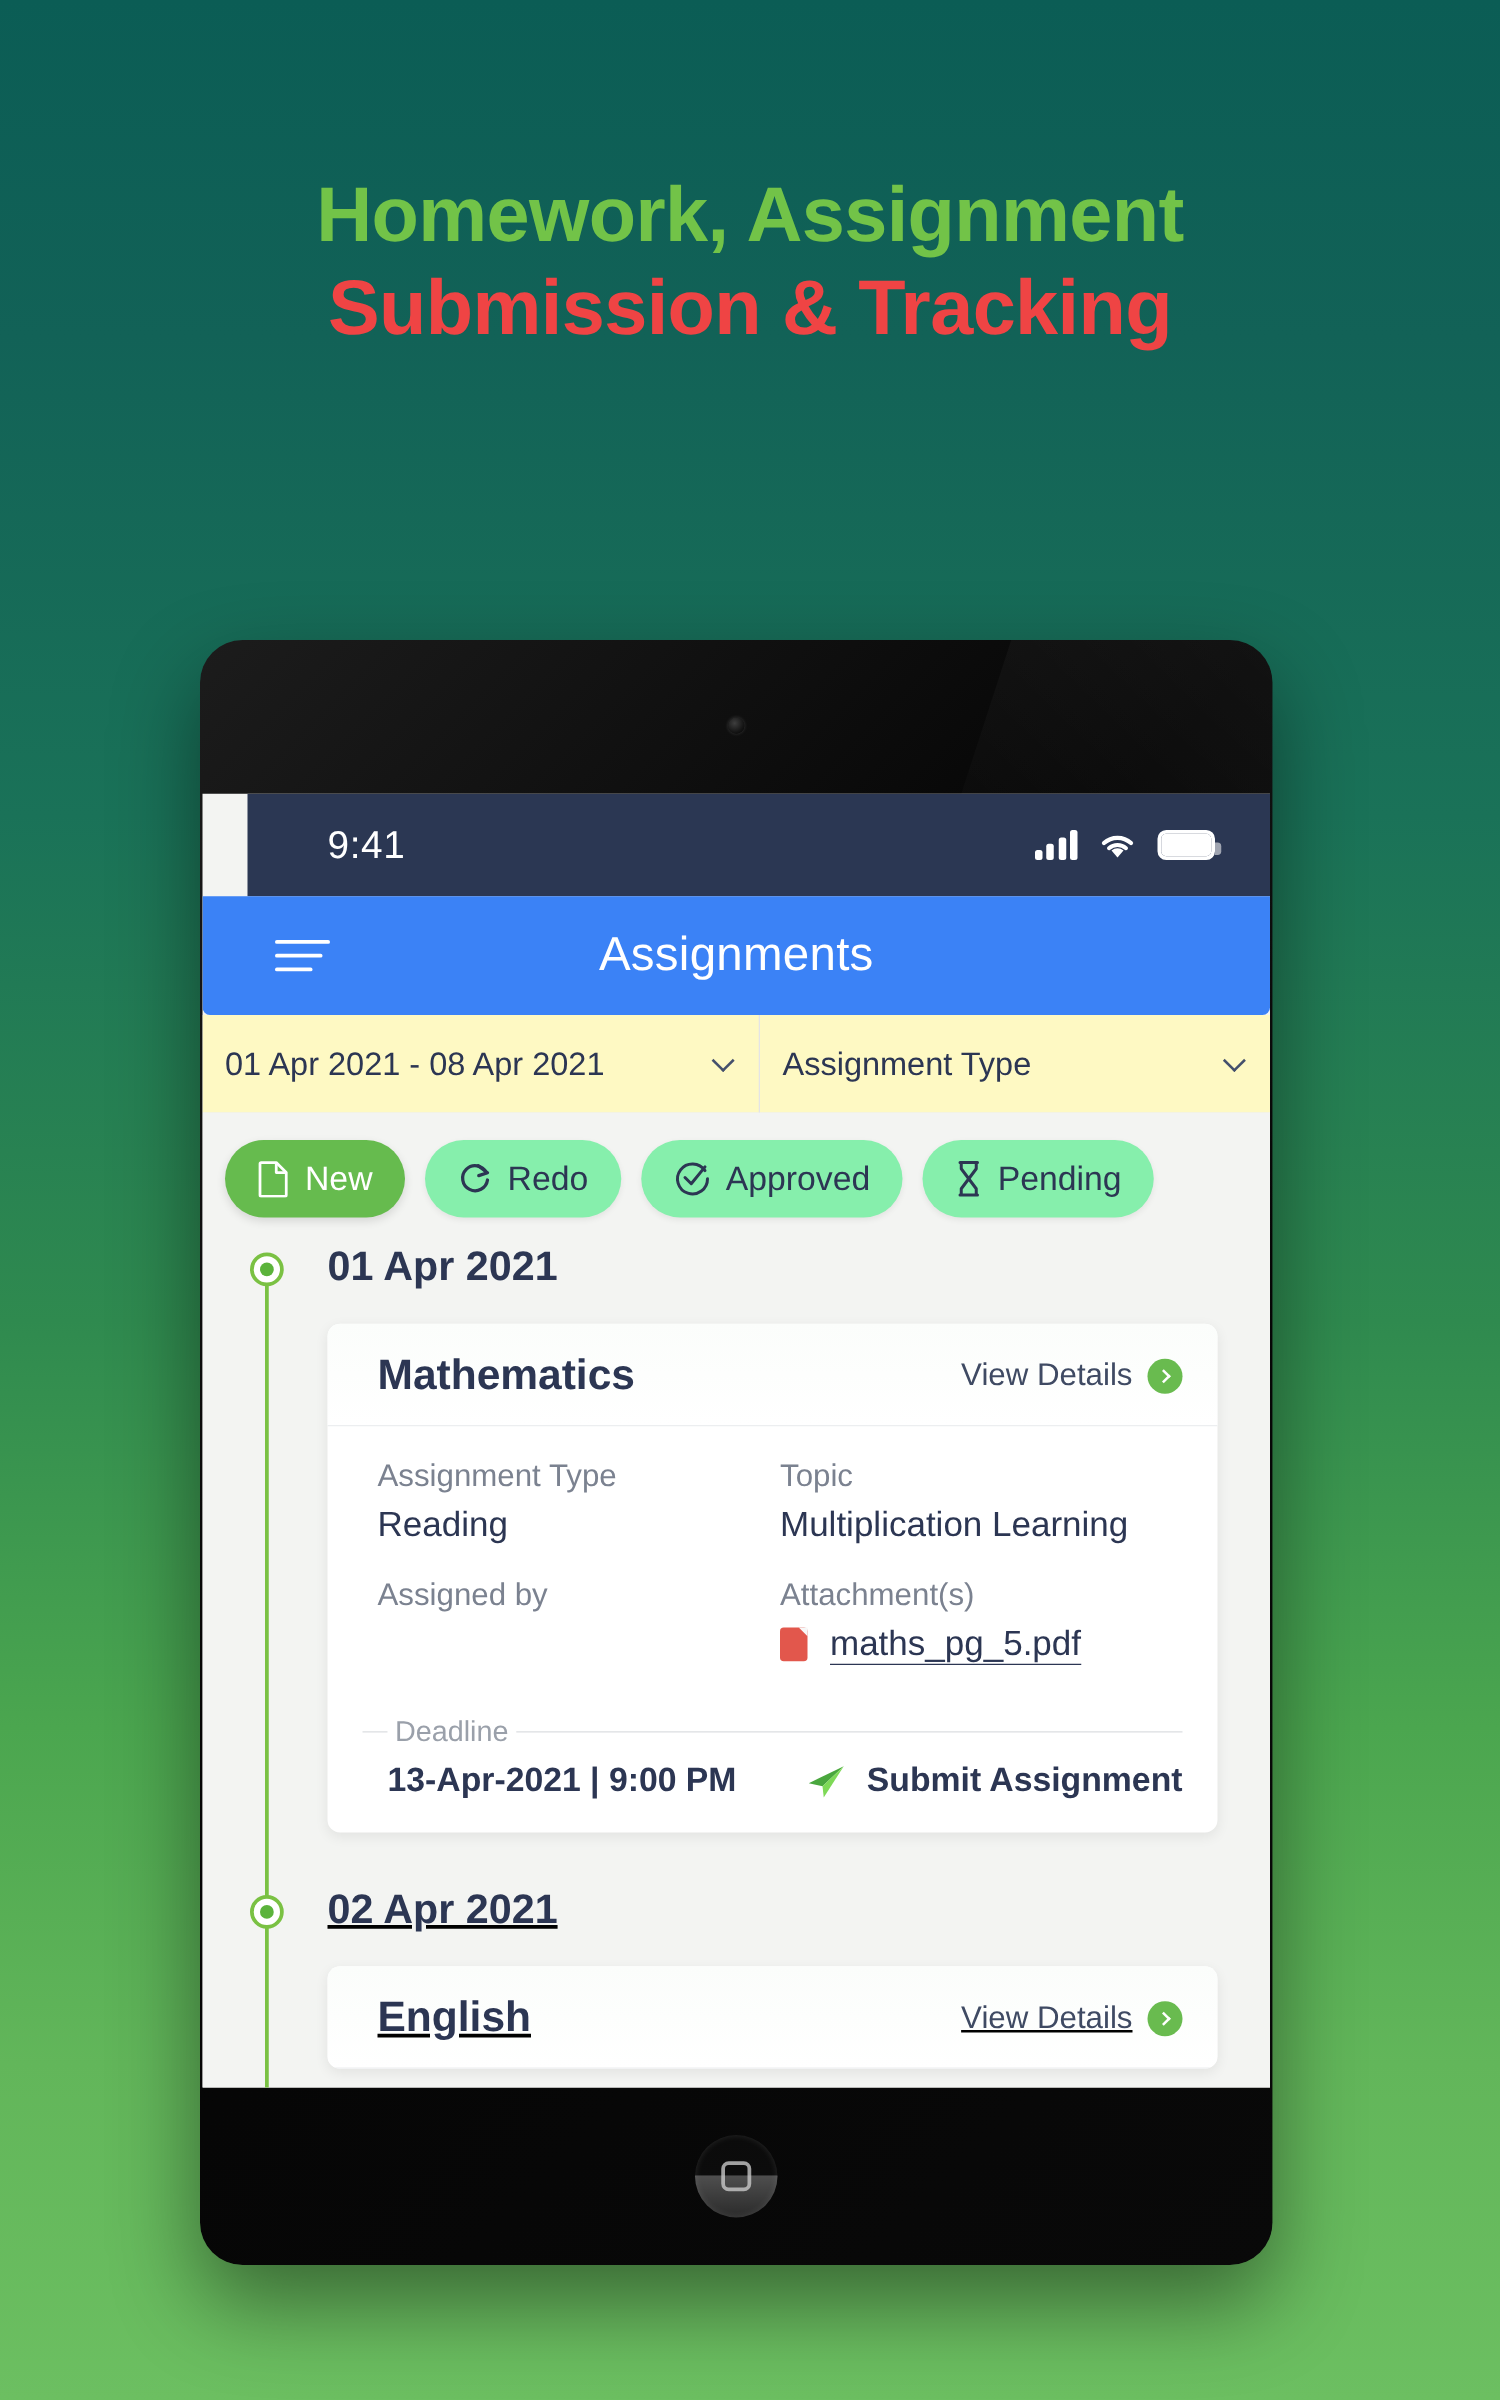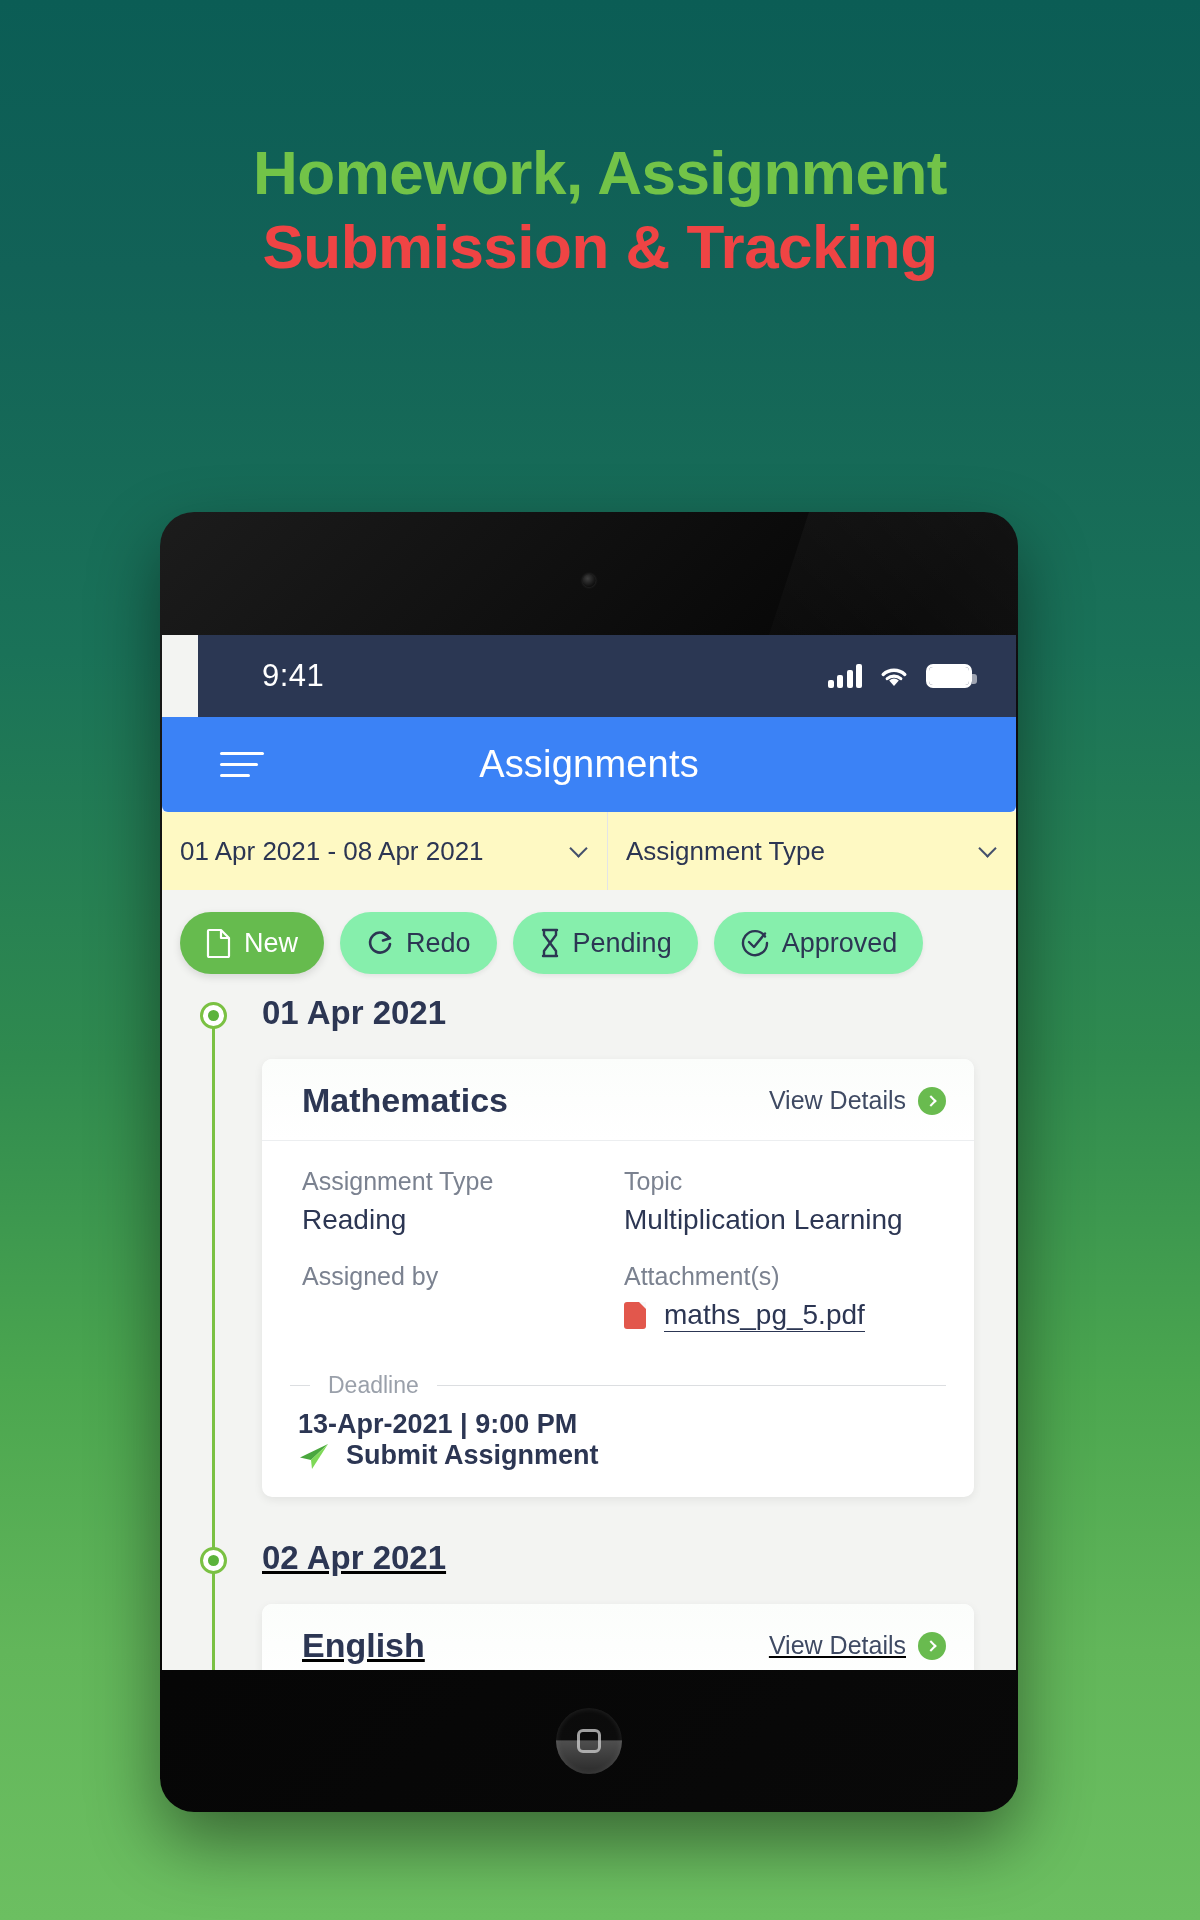--- a/index.html
+++ b/index.html
@@ -290,32 +290,31 @@
     border-width: 0 7px 7px 0; border-style: solid;
     border-color: transparent #f8f8f8 transparent transparent;
   }
   .pdf-name {
     font-size: 28px; color: #2c3653;
     border-bottom: 1px solid #2c3653;
     line-height: 1.15;
   }
 
   .deadline-sep {
-    display: flex; align-items: center; gap: 18px;
+    display: flex; align-items: center; gap: 6px;
     padding: 0 28px 0 28px;
     margin-top: 4px;
   }
   .deadline-sep .l { width: 20px; height: 1px; background: #dcdee1; flex: 0 0 auto; }
   .deadline-sep .t { font-size: 23px; color: #9aa0aa; flex: 0 0 auto; }
   .deadline-sep .r { flex: 1 1 auto; height: 1px; background: #dcdee1; }
 
   .card-foot {
     display: flex; align-items: flex-start; justify-content: space-between;
-    padding: 10px 28px 26px 36px;
-    flex-direction: column;
+    padding: 10px 28px 26px 48px;
   }
   .deadline-val { font-size: 27px; font-weight: bold; color: #2c3653; }
   .submit {
     display: flex; align-items: center; gap: 16px;
     font-size: 27px; font-weight: bold; color: #2c3653;
     cursor: pointer;
   }
 </style>
 </head>
 <body>
@@ -381,34 +380,34 @@
 
       <div class="chip">
         <svg width="28" height="28" viewBox="0 0 28 28">
           <path d="M23 9 A10 10 0 1 0 24 15" fill="none" stroke="#2c3653" stroke-width="2.6" stroke-linecap="round"></path>
           <path d="M16.5 3.5 L24 9.2 L17 11.5" fill="none" stroke="#2c3653" stroke-width="2.6" stroke-linecap="round" stroke-linejoin="round"></path>
         </svg>
         <span>Redo</span>
       </div>
 
       <div class="chip">
+        <svg width="30" height="30" viewBox="0 0 30 30">
+          <path d="M25 8.5 A12 12 0 1 0 27 15" fill="none" stroke="#2c3653" stroke-width="2.4" stroke-linecap="round"></path>
+          <path d="M9 14 L14 19 L25 5.5" fill="none" stroke="#2c3653" stroke-width="2.4" stroke-linecap="round" stroke-linejoin="round"></path>
+        </svg>
+        <span>Approved</span>
+      </div>
+
+      <div class="chip">
         <svg width="22" height="30" viewBox="0 0 22 30">
           <path d="M4 2 H18 M4 28 H18" stroke="#2c3653" stroke-width="2.4" stroke-linecap="round"></path>
           <path d="M5 2 V7 L11 15 L17 7 V2" fill="none" stroke="#2c3653" stroke-width="2.4" stroke-linejoin="round"></path>
           <path d="M5 28 V23 L11 15 L17 23 V28" fill="none" stroke="#2c3653" stroke-width="2.4" stroke-linejoin="round"></path>
         </svg>
         <span>Pending</span>
-      </div>
-
-      <div class="chip">
-        <svg width="30" height="30" viewBox="0 0 30 30">
-          <path d="M25 8.5 A12 12 0 1 0 27 15" fill="none" stroke="#2c3653" stroke-width="2.4" stroke-linecap="round"></path>
-          <path d="M9 14 L14 19 L25 5.5" fill="none" stroke="#2c3653" stroke-width="2.4" stroke-linecap="round" stroke-linejoin="round"></path>
-        </svg>
-        <span>Approved</span>
       </div>
 
     </div>
 
     <div class="timeline">
       <div class="rail"></div>
 
       <div class="group">
         <div class="dot">
             <i></i>

